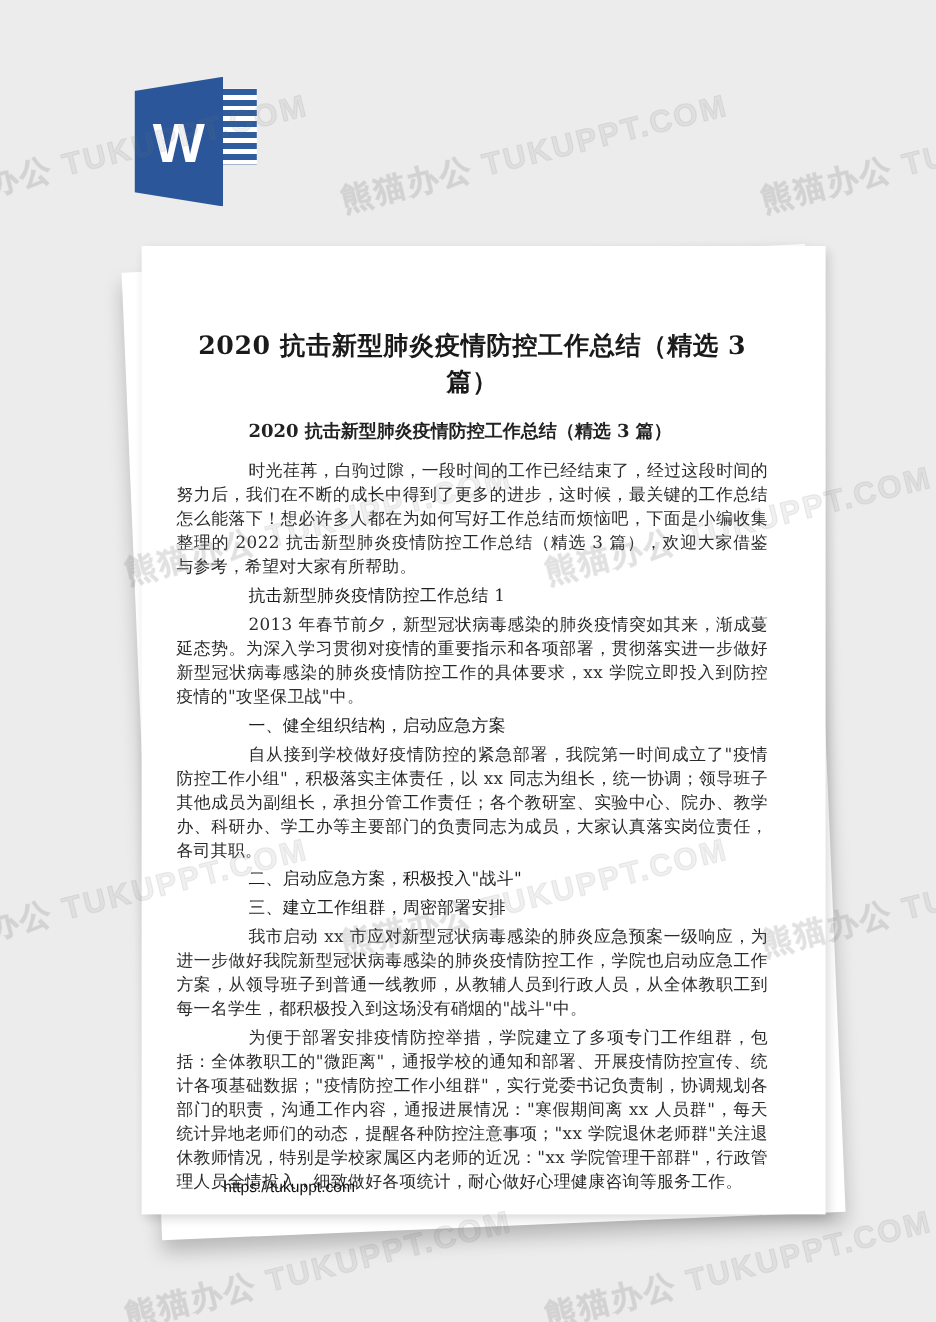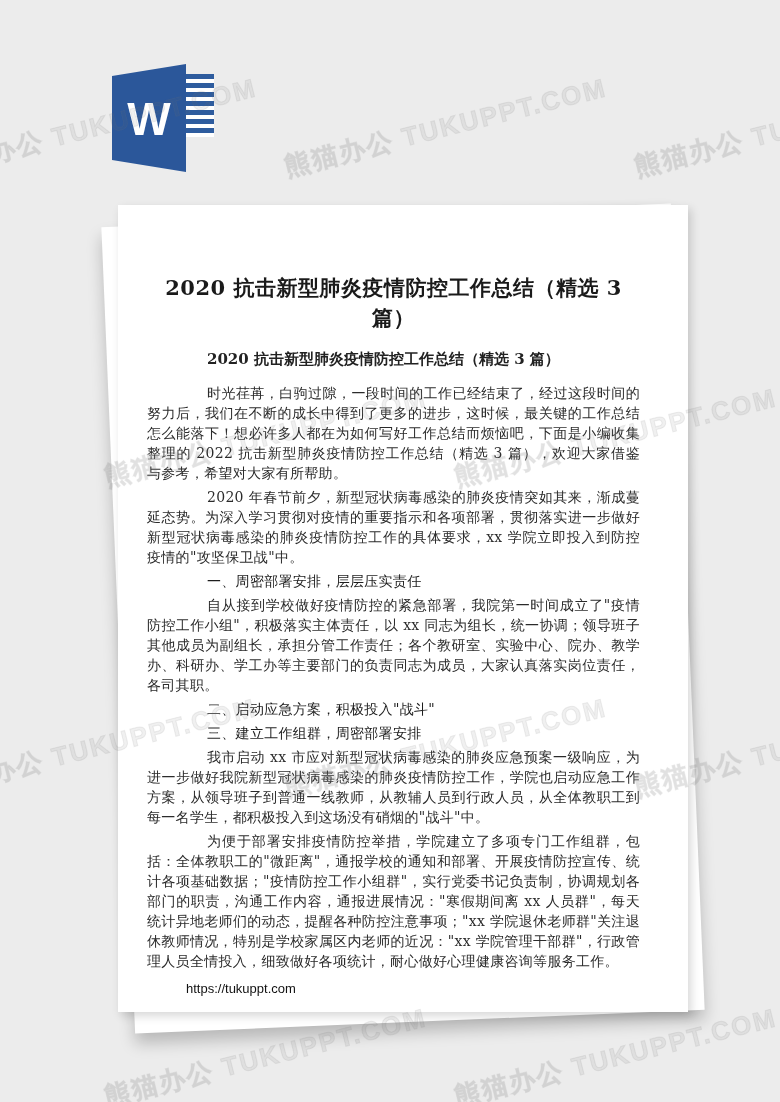--- a/index.html
+++ b/index.html
@@ -85,22 +85,23 @@
   </div>
 </div>
 
 <div class="sheet back-sheet"></div>
 
 <div class="sheet main-page">
   <h1 class="doc-title">2020 抗击新型肺炎疫情防控工作总结（精选 3 篇）</h1>
   <p class="doc-subtitle">2020 抗击新型肺炎疫情防控工作总结（精选 3 篇）</p>
   <div>
       <p class="blk para">时光荏苒，白驹过隙，一段时间的工作已经结束了，经过这段时间的努力后，我们在不断的成长中得到了更多的进步，这时候，最关键的工作总结怎么能落下！想必许多人都在为如何写好工作总结而烦恼吧，下面是小编收集整理的 2022 抗击新型肺炎疫情防控工作总结（精选 3 篇），欢迎大家借鉴与参考，希望对大家有所帮助。</p>
-      <p class="blk para">2020 年春节前夕，新型冠状病毒感染的肺炎疫情突如其来，渐成蔓延态势。为深入学习贯彻对疫情的重要指示和各项部署，贯彻落实进一步做好新型冠状病毒感染的肺炎疫情防控工作的具体要求，xx 学院立即投入到防控疫情的"攻坚保卫战"中。</p>
-      <p class="blk heading">一、周密部署安排，层层压实责任</p>
+      <p class="blk heading">抗击新型肺炎疫情防控工作总结 1</p>
+      <p class="blk para">2013 年春节前夕，新型冠状病毒感染的肺炎疫情突如其来，渐成蔓延态势。为深入学习贯彻对疫情的重要指示和各项部署，贯彻落实进一步做好新型冠状病毒感染的肺炎疫情防控工作的具体要求，xx 学院立即投入到防控疫情的"攻坚保卫战"中。</p>
+      <p class="blk heading">一、健全组织结构，启动应急方案</p>
       <p class="blk para">自从接到学校做好疫情防控的紧急部署，我院第一时间成立了"疫情防控工作小组"，积极落实主体责任，以 xx 同志为组长，统一协调；领导班子其他成员为副组长，承担分管工作责任；各个教研室、实验中心、院办、教学办、科研办、学工办等主要部门的负责同志为成员，大家认真落实岗位责任，各司其职。</p>
       <p class="blk heading">二、启动应急方案，积极投入"战斗"</p>
       <p class="blk heading">三、建立工作组群，周密部署安排</p>
       <p class="blk para">我市启动 xx 市应对新型冠状病毒感染的肺炎应急预案一级响应，为进一步做好我院新型冠状病毒感染的肺炎疫情防控工作，学院也启动应急工作方案，从领导班子到普通一线教师，从教辅人员到行政人员，从全体教职工到每一名学生，都积极投入到这场没有硝烟的"战斗"中。</p>
       <p class="blk para">为便于部署安排疫情防控举措，学院建立了多项专门工作组群，包括：全体教职工的"微距离"，通报学校的通知和部署、开展疫情防控宣传、统计各项基础数据；"疫情防控工作小组群"，实行党委书记负责制，协调规划各部门的职责，沟通工作内容，通报进展情况："寒假期间离 xx 人员群"，每天统计异地老师们的动态，提醒各种防控注意事项；"xx 学院退休老师群"关注退休教师情况，特别是学校家属区内老师的近况："xx 学院管理干部群"，行政管理人员全情投入，细致做好各项统计，耐心做好心理健康咨询等服务工作。</p>
     </div>
   <div class="doc-footer">https://tukuppt.com</div>
 </div>
 
 <div class="wm-layer">

